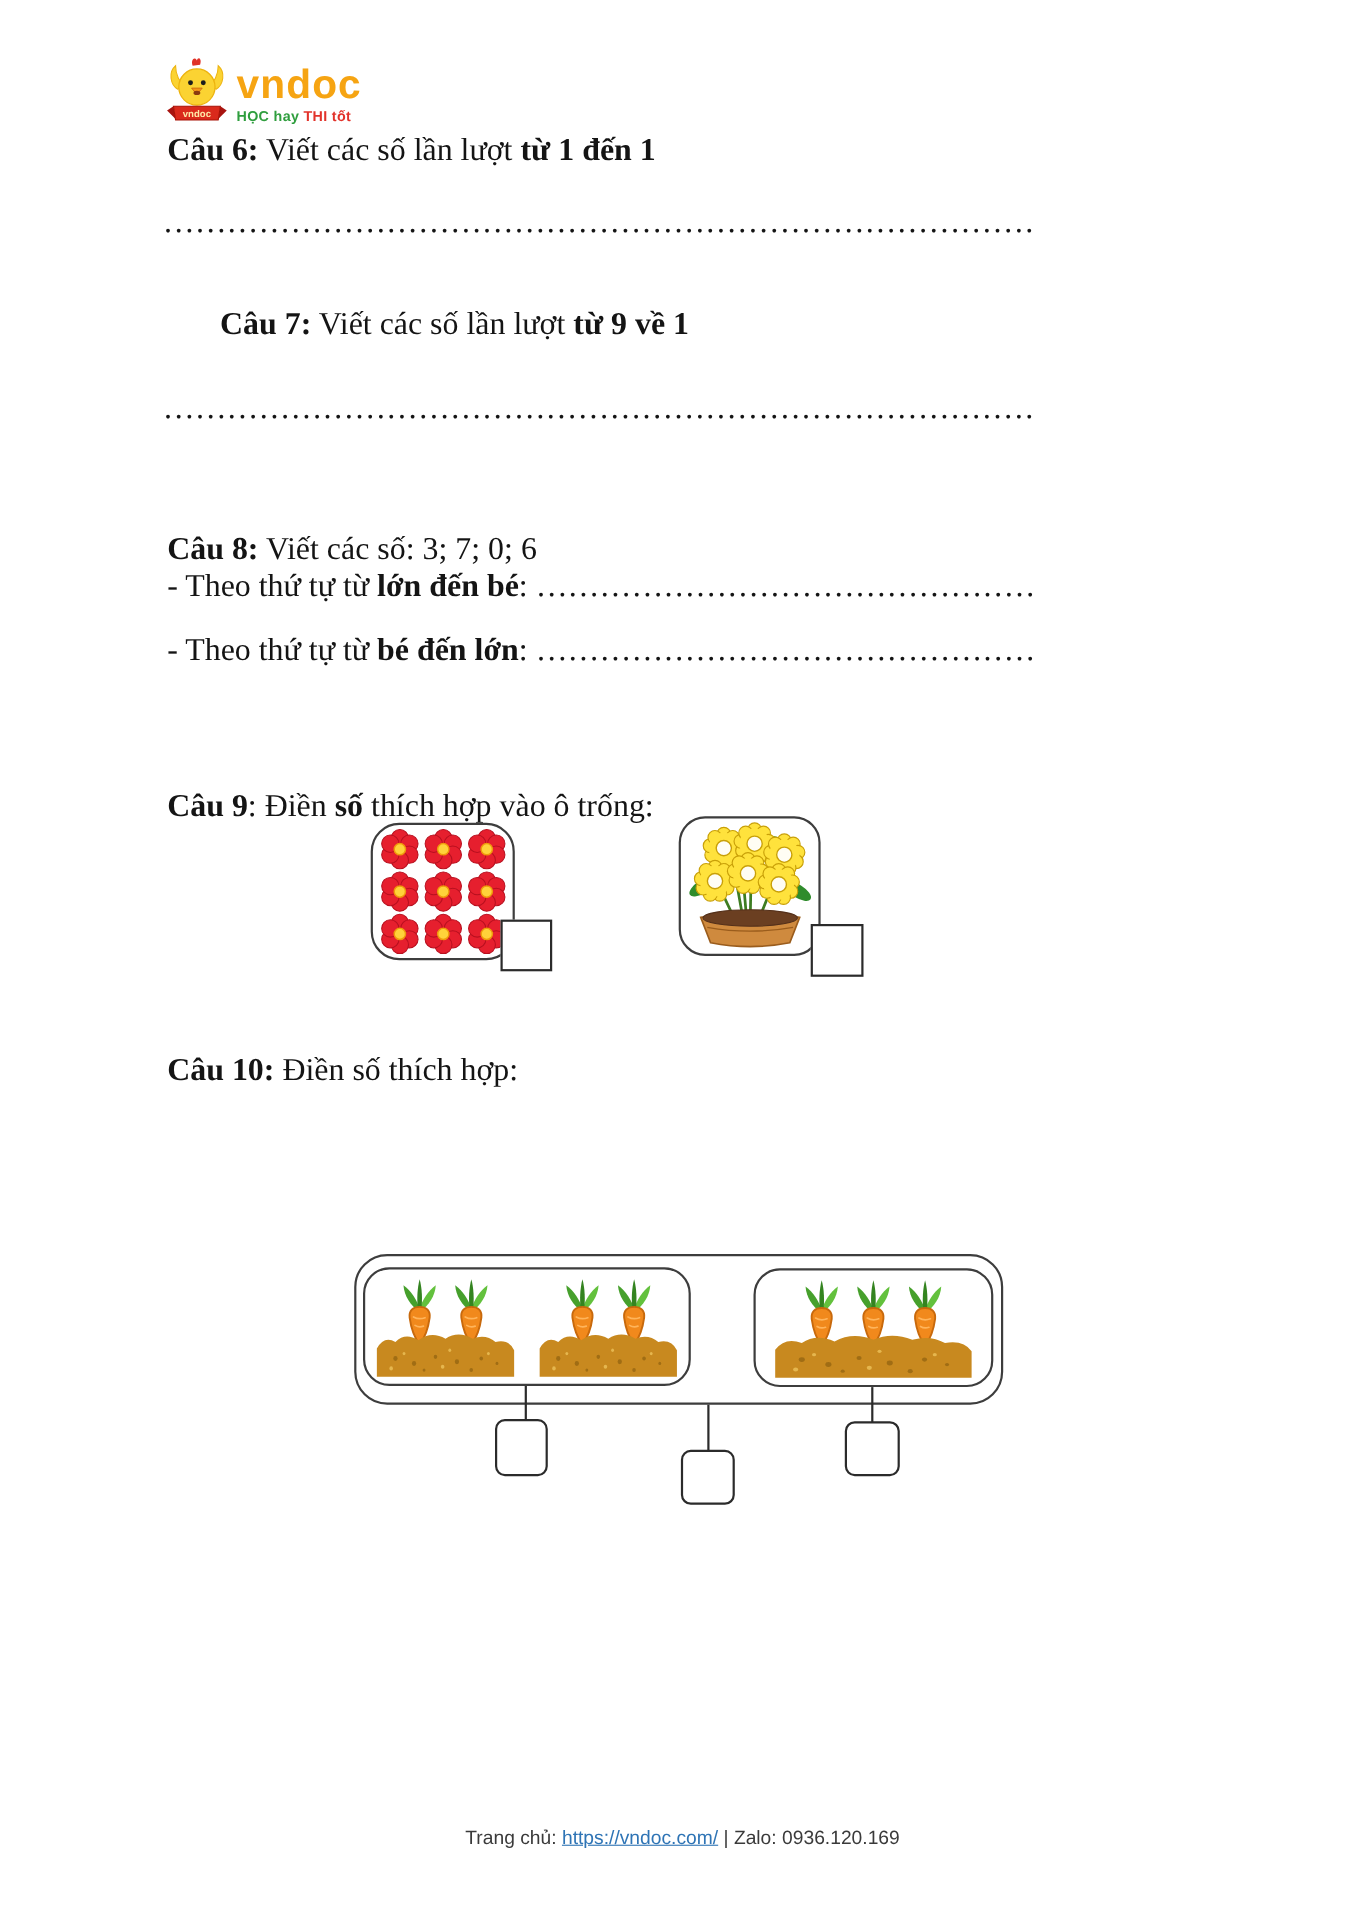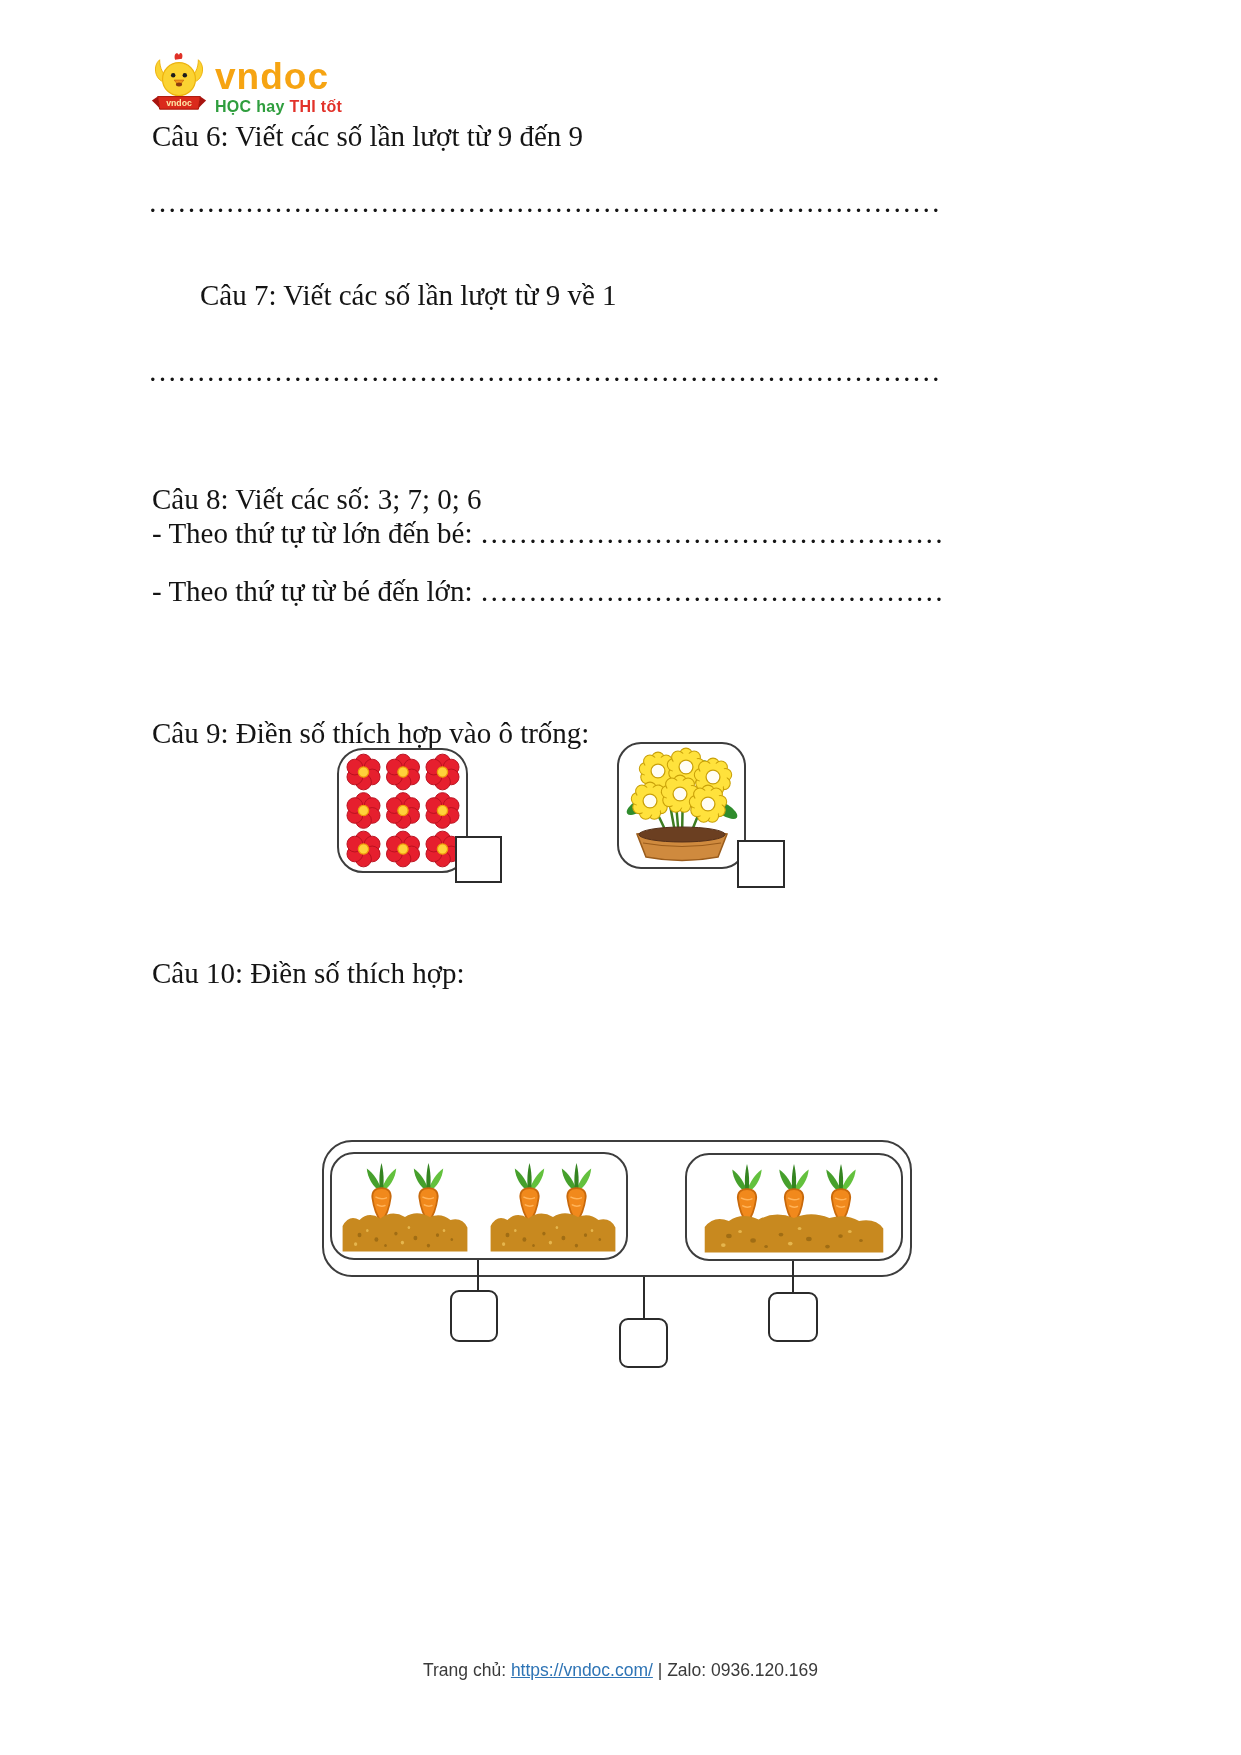--- a/index.html
+++ b/index.html
@@ -4,36 +4,36 @@
 <style>
   * { margin:0; padding:0; box-sizing:border-box; }
   html,body { background:#ffffff; }
   body {
     width:1241px; height:1755px; position:relative;
     font-family:"Liberation Serif","DejaVu Serif",serif;
     color:#141414; overflow:hidden;
   }
   .abs { position:absolute; }
   .qline { font-size:29px; white-space:nowrap; }
-  .qline b { font-weight:normal;text-align:center; }
+  .qline b { font-weight:bold;text-align:center; }
   .clip { width:792px; overflow:hidden; }
   .dots { font-size:29px; white-space:nowrap; }
   .box { position:absolute; border:2px solid #3d3d3d; background:#ffffff; }
   .sq  { position:absolute; border:2px solid #2b2b2b; background:#ffffff; }
   .r8  { border-radius:9px; }
   .vline { position:absolute; width:2px; background:#2b2b2b; }
   .logo { display:flex; align-items:flex-start; gap:5px; }
   .brand {
     font-family:"Liberation Sans","DejaVu Sans",sans-serif;
     font-weight:bold; font-size:37px; line-height:1;
     color:#f6a412; letter-spacing:1px; margin-top:8px;
   }
   .tagline {
     font-family:"Liberation Sans","DejaVu Sans",sans-serif;
-    font-weight:bold; font-size:16px; margin-top:3px; letter-spacing:.3px;
+    font-weight:bold; font-size:13px; margin-top:3px; letter-spacing:.3px;
   }
   .tg-green { color:#2f9e3e; }
   .tg-red   { color:#e2322a; }
   .footer {
     font-family:"Liberation Sans","DejaVu Sans",sans-serif;
     font-size:17.5px; color:#3a3a3a; text-align:center; width:1241px; left:0;
   }
   .flink { color:#2e74b5; text-decoration:underline; }
   .flowerbox { display:flex; align-items:center; justify-content:center; }
 </style>
@@ -115,21 +115,21 @@
       <path d="M54 47 L60 51 L56 55 L52 59 Z" fill="#a81410"></path>
       <path d="M10 47 L54 47 L52 60 L12 60 Z" fill="#da2a1c" stroke="#a81206" stroke-width="1"></path>
       <text x="32" y="57" text-anchor="middle" font-family="Liberation Sans, DejaVu Sans, sans-serif" font-size="9" font-weight="bold" fill="#ffe9a8">vndoc</text>
     </svg>
     <div>
       <div class="brand">vndoc</div>
       <div class="tagline"><span class="tg-green">HỌC hay</span> <span class="tg-red">THI tốt</span></div>
     </div>
   </div>
 
-  <p class="abs qline" style="left:152px; top:120px;"><b>Câu 6:</b><span> Viết các số lần lượt </span><b>từ 9 đến 9</b></p>
+  <p class="abs qline" style="left:152px; top:120px;"><b>Câu 6:</b><span> Viết các số lần lượt </span><b>từ 1 đến 1</b></p>
   <p class="abs dots clip" style="left:148px; top:186px;">………………………………………………………………………………………………………..</p>
 
   <p class="abs qline" style="left:152px; top:279px;margin-left:48px;"><b>Câu 7:</b><span> Viết các số lần lượt </span><b>từ 9 về 1</b></p>
   <p class="abs dots clip" style="left:148px; top:355px;">………………………………………………………………………………………………………..</p>
 
   <p class="abs qline" style="left:152px; top:458px;margin-top:25px;"><b>Câu 8:</b><span> Viết các số: 3; 7; 0; 6</span></p>
   <p class="abs qline clip" style="left:152px; top:517px;"><span>- Theo thứ tự từ </span><b>lớn đến bé</b><span>: ……………………………………………………………</span></p>
   <p class="abs qline clip" style="left:152px; top:575px;"><span>- Theo thứ tự từ </span><b>bé đến lớn</b><span>: ……………………………………………………………</span></p>
 
   <p class="abs qline" style="left:152px; top:684px;margin-top:33px;"><b>Câu 9</b><span>: Điền </span><b>số</b><span> thích hợp vào ô trống:</span></p>

